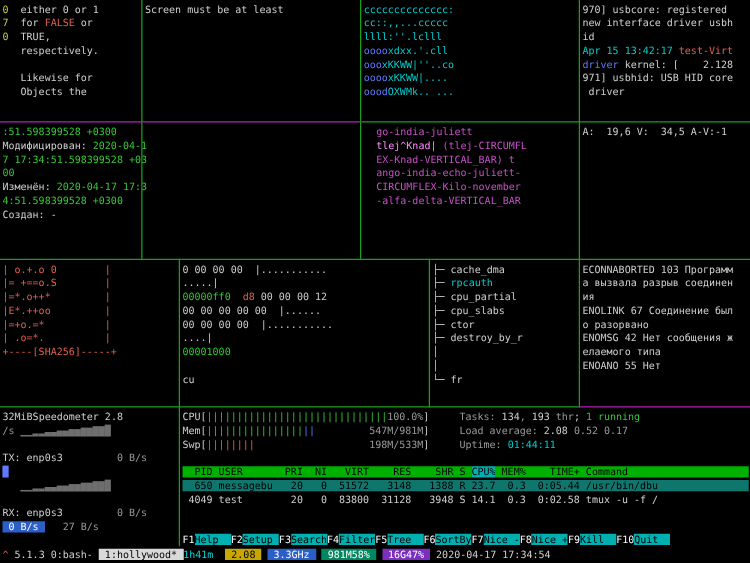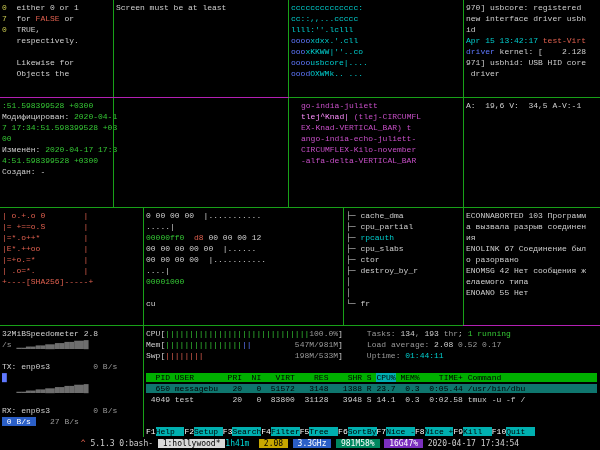--- a/index.html
+++ b/index.html
@@ -1,39 +1,39 @@
 <!DOCTYPE html>
 <html><head>
 <meta charset="utf-8">
 <style>
   html,body{margin:0;padding:0;background:#000;}
   .term{position:relative;width:600px;height:450px;background:#000;overflow:hidden;
         font-family:"DejaVu Sans Mono",monospace;font-size:8px;line-height:11px;color:#cfcfcf;}
-  .pane{position:absolute;overflow:hidden;padding:2px 12px 0 2px;font-family:Liberation Mono, monospace;}
+  .pane{position:absolute;overflow:hidden;padding:2px 12px 0 2px;}
   .tl{height:11px;white-space:pre;}
   
   .w{color:#cfcfcf}.gy{color:#9a9a9a}.dg{color:#6e6e6e}
   .r{color:#e0604f}.g{color:#35c835}.y{color:#c9c94f}.b{color:#5f78ff}
   .m{color:#c84fc8}.mb{color:#ff8fff}.c{color:#00cdcd}
   .hdr{background:#00b000;color:#000}.hdrsel{background:#00b0b0;color:#000}
   .selrow{background:#0f766e;color:#000}
   .fk{color:#ffffff}.fb{background:#00b0b0;color:#000}
   .bgb{background:#2b5fc7;color:#fff}
   .sred{color:#e0604f}.wsel{background:#d9d9d9;color:#000}
   .up{color:#00d7d7}.ld{background:#c8a800;color:#000}.fq{background:#2b5fc7;color:#fff}
   .mem{background:#00875f;color:#fff}.dsk{background:#7b2fbf;color:#fff}
   
   .vb{position:absolute;width:1px;background:#18a018;}
   .hb{position:absolute;height:1px;background:#18a018;}
   .bmag{background:#b320b3;}
   
   .fbar{position:absolute;left:2px;bottom:2px;white-space:pre;}
   
   .status{position:absolute;left:0;top:437px;width:600px;height:13px;line-height:13px;
-          display:flex;justify-content:center;white-space:pre;overflow:hidden;
+          display:flex;justify-content:flex-start;white-space:pre;overflow:hidden;
           padding:0 2px;box-sizing:border-box;background:#000;}
 </style>
 </head>
 <body>
 
 <div class="term">
 
   <div class="pane" style="left:0;top:0;width:112px;height:96px">
       <div class="tl"><span class="y">0  </span><span class="w">either 0 or 1</span></div>
       <div class="tl"><span class="y">7  </span><span class="w">for </span><span class="r">FALSE</span><span class="w"> or</span></div>
@@ -45,21 +45,21 @@
     </div>
   <div class="pane" style="left:114px;top:0;width:173px;height:96px">
       <div class="tl"><span class="w">Screen must be at least</span></div>
     </div>
   <div class="pane" style="left:289px;top:0;width:173px;height:96px">
       <div class="tl"><span class="c">cccccccccccccc:</span></div>
       <div class="tl"><span class="c">cc::,,...ccccc</span></div>
       <div class="tl"><span class="c">llll:''.lclll</span></div>
       <div class="tl"><span class="b">oooo</span><span class="c">xdxx.'.cll</span></div>
       <div class="tl"><span class="b">ooo</span><span class="c">xKKWW|''..co</span></div>
-      <div class="tl"><span class="b">oooo</span><span class="c">usbcore|....</span></div>
+      <div class="tl"><span class="b">oooo</span><span class="c">xKKWW|....</span></div>
       <div class="tl"><span class="b">oood</span><span class="c">OXWMk.. ...</span></div>
     </div>
   <div class="pane" style="left:464px;top:0;width:136px;height:96px">
       <div class="tl"><span class="w">970] usbcore: registered</span></div>
       <div class="tl"><span class="w">new interface driver usbh</span></div>
       <div class="tl"><span class="w">id</span></div>
       <div class="tl"><span class="c">Apr 15 13:42:17 </span><span class="r">test-Virt</span></div>
       <div class="tl"><span class="b">driver</span><span class="w"> kernel: [    2.128</span></div>
       <div class="tl"><span class="w">971] usbhid: USB HID core</span></div>
       <div class="tl"><span class="w"> driver</span></div>
@@ -102,22 +102,22 @@
       <div class="tl"><span class="g">00000ff0</span><span class="w">  </span><span class="r">d8</span><span class="w"> 00 00 00 12</span></div>
       <div class="tl"><span class="w">00 00 00 00 00  |......</span></div>
       <div class="tl"><span class="w">00 00 00 00  |...........</span></div>
       <div class="tl"><span class="w">....|</span></div>
       <div class="tl"><span class="g">00001000</span></div>
       <div class="tl">&nbsp;</div>
       <div class="tl"><span class="w">cu</span></div>
     </div>
   <div class="pane" style="left:344px;top:208px;width:118px;height:116px">
       <div class="tl"><span class="w">├─ cache_dma</span></div>
+      <div class="tl"><span class="w">├─ </span><span class="c">rpcauth</span></div>
       <div class="tl"><span class="w">├─ cpu_partial</span></div>
-      <div class="tl"><span class="w">├─ </span><span class="c">rpcauth</span></div>
       <div class="tl"><span class="w">├─ cpu_slabs</span></div>
       <div class="tl"><span class="w">├─ ctor</span></div>
       <div class="tl"><span class="w">├─ destroy_by_r</span></div>
       <div class="tl"><span class="w">│</span></div>
       <div class="tl"><span class="w">│</span></div>
       <div class="tl"><span class="w">└─ fr</span></div>
     </div>
   <div class="pane" style="left:464px;top:208px;width:136px;height:116px">
       <div class="tl"><span class="w">ECONNABORTED 103 Программ</span></div>
       <div class="tl"><span class="w">а вызвала разрыв соединен</span></div>

